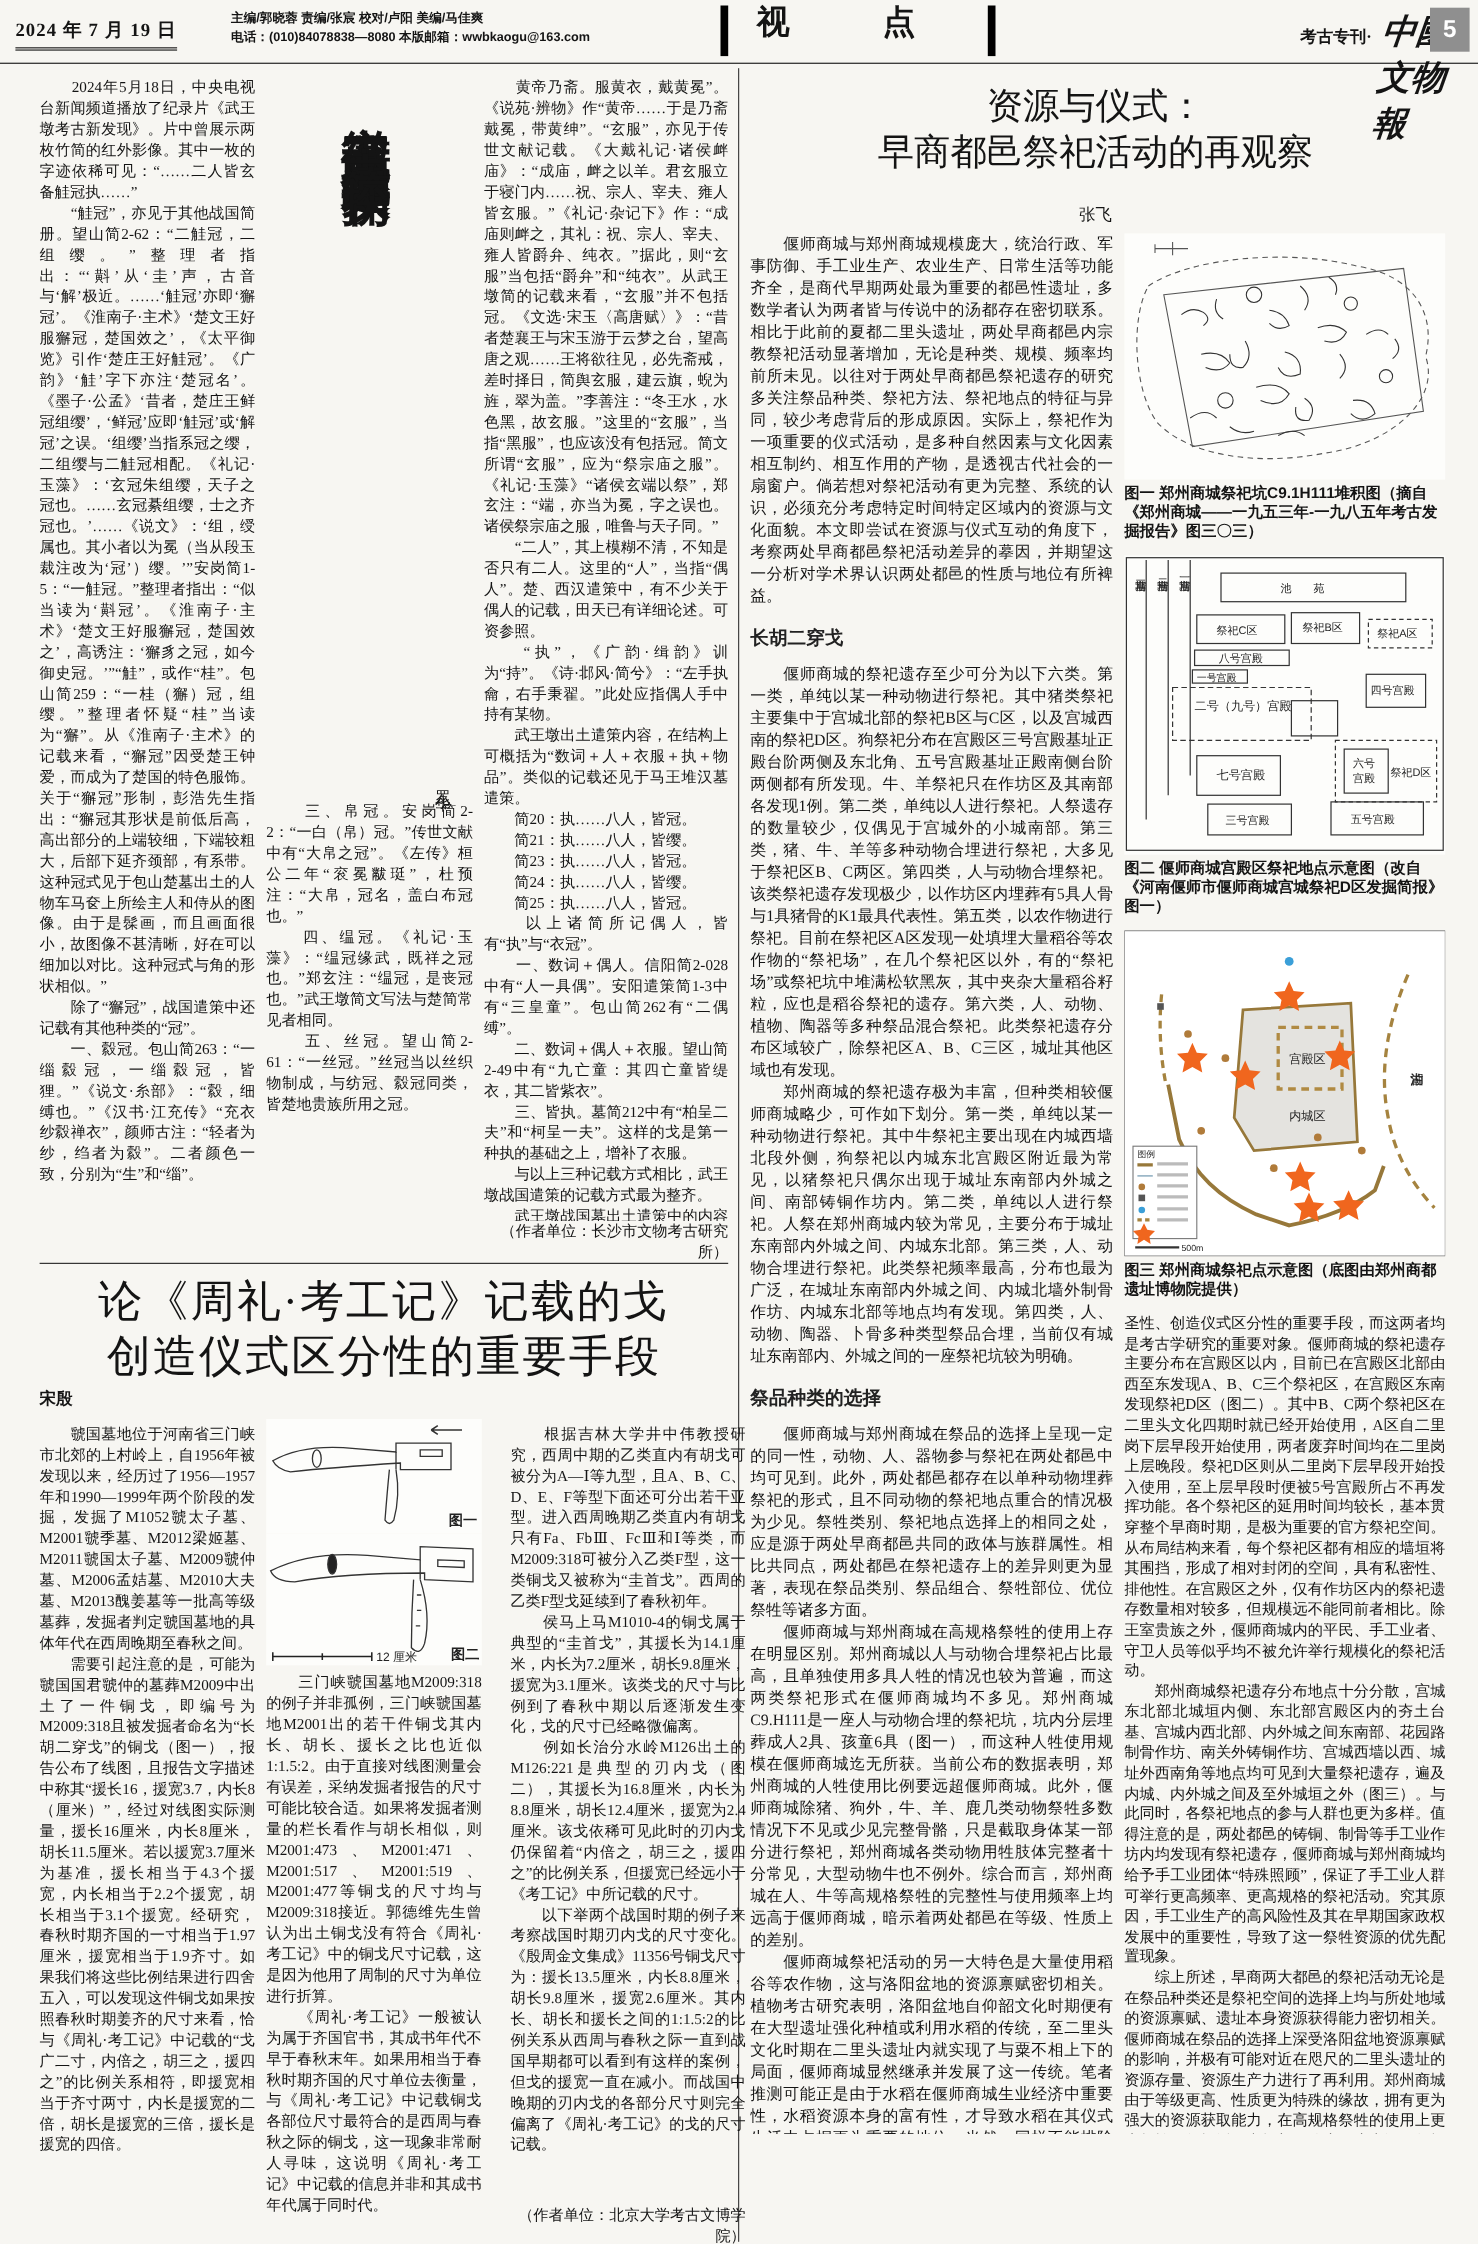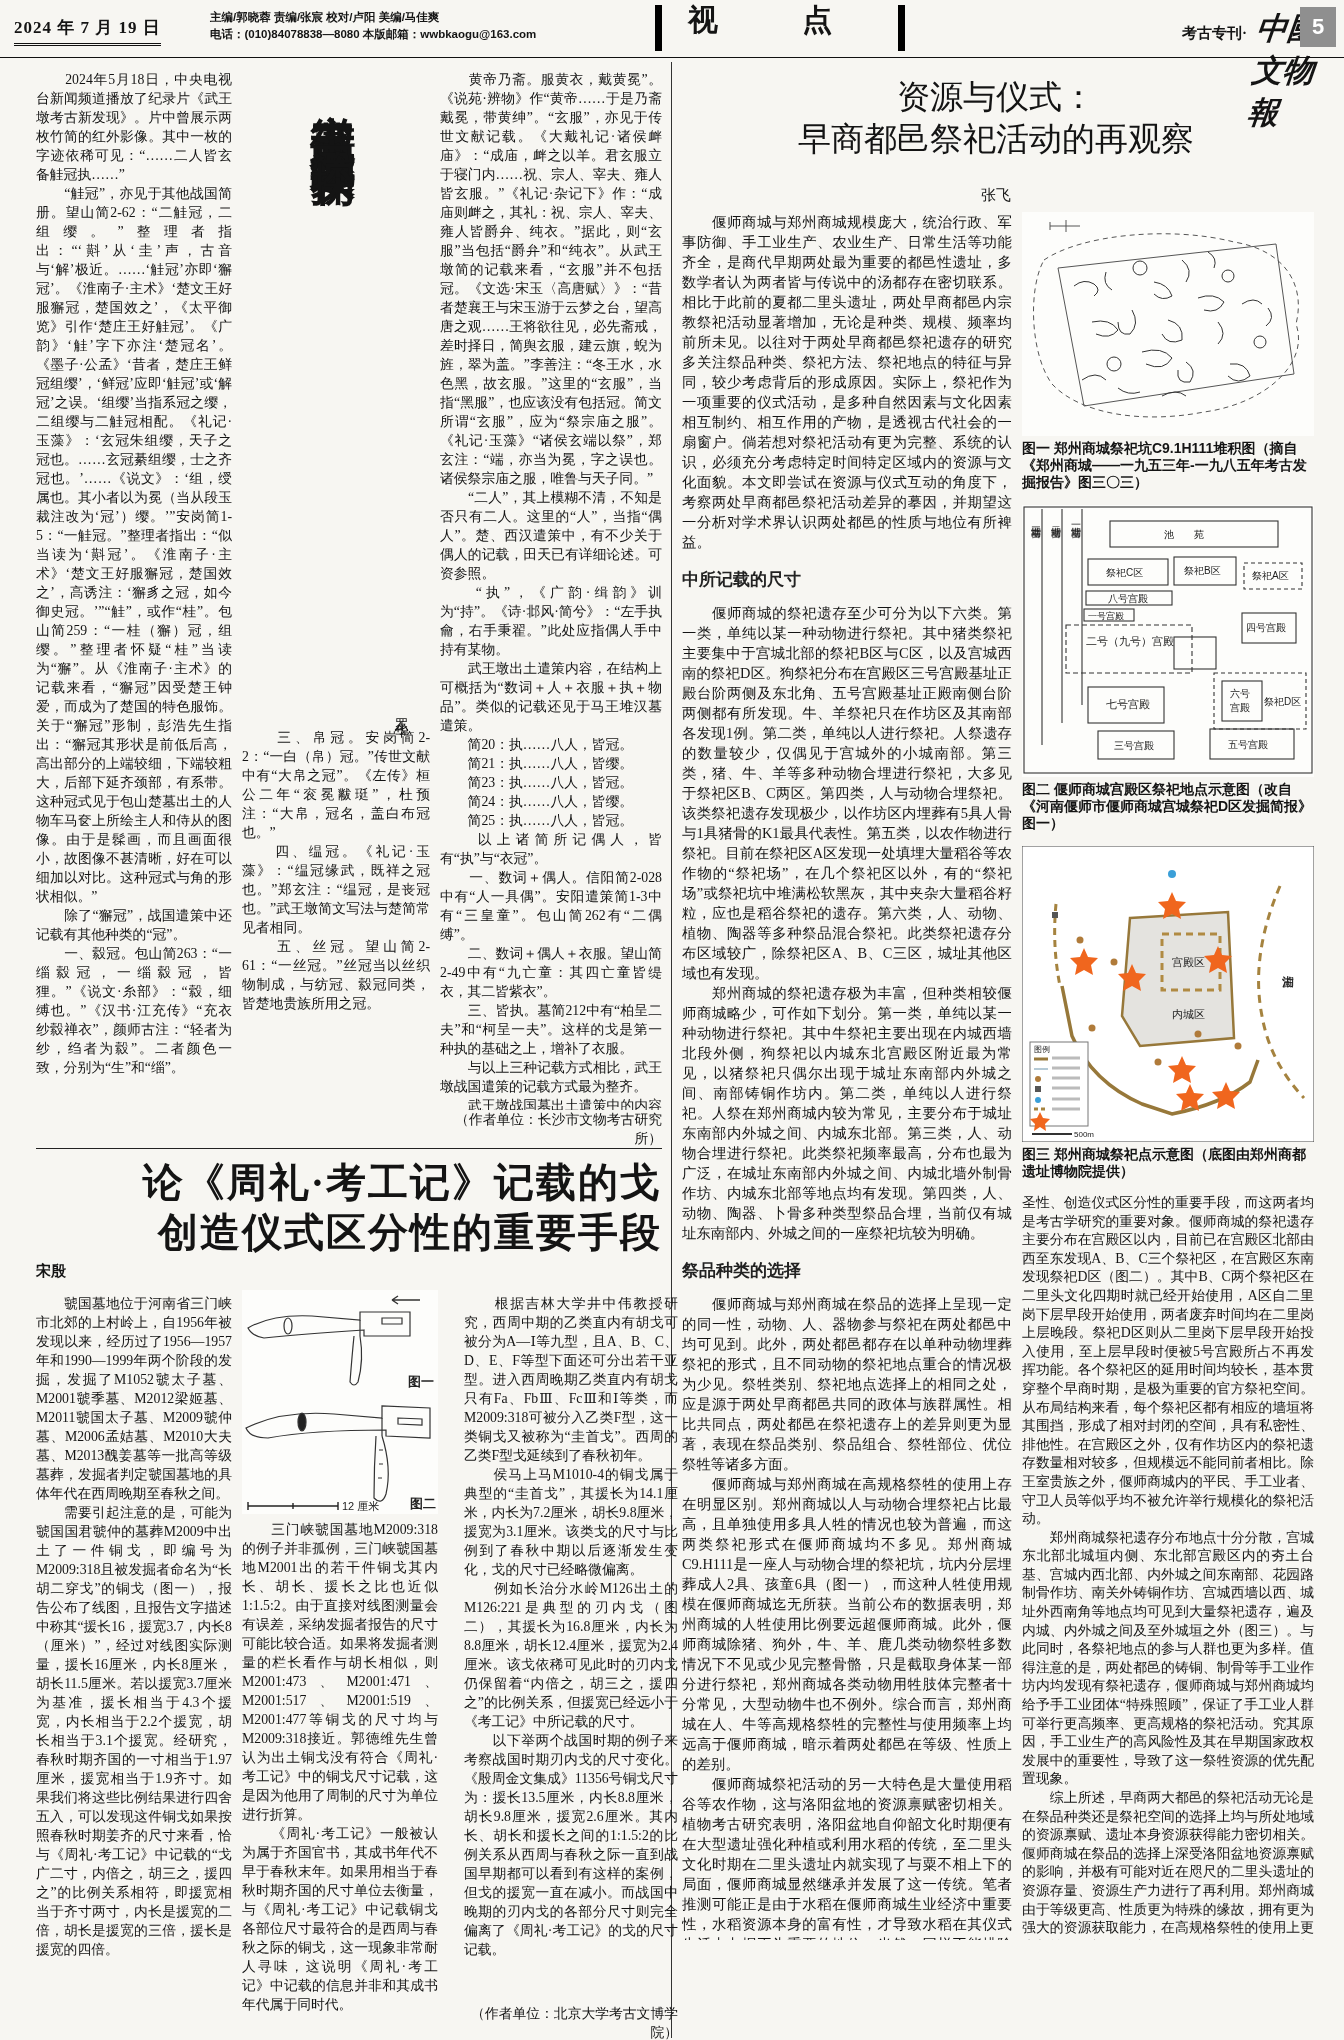--- a/index.html
+++ b/index.html
@@ -31,21 +31,21 @@
   .attr{text-align:right;}
   
   .a1col1{left:36px;top:70px;width:196px;height:1070px;}
   .a1strip{left:242px;top:72px;width:188px;height:648px;}
   .a1title{position:absolute;left:50%;top:6px;transform:translateX(-58%);
            writing-mode:vertical-rl;font-size:45px;font-weight:900;letter-spacing:4px;line-height:1;}
   .a1author{position:absolute;right:20px;bottom:4px;writing-mode:vertical-rl;font-size:14px;letter-spacing:3px;}
   .a1col2{left:242px;top:728px;width:188px;height:412px;}
   .a1col3{left:440px;top:70px;width:222px;height:1070px;}
   
-  .a2title{left:36px;top:1158px;width:626px;text-align:right;font-size:40px;font-weight:700;
+  .a2title{left:36px;top:1158px;width:626px;text-align:center;font-size:40px;font-weight:400;
            line-height:50px;letter-spacing:2px;}
   .a2author{left:36px;top:1262px;width:626px;text-align:left;font-size:15px;font-weight:bold;}
   .a2col1{left:36px;top:1294px;width:196px;height:740px;}
   .a2col2{left:242px;top:1290px;width:196px;height:744px;}
   .a2col3{left:464px;top:1294px;width:214px;height:740px;}
   
   .a3title{left:680px;top:76px;width:632px;text-align:center;font-size:33px;font-weight:400;line-height:42px;}
   .a3author{left:680px;top:186px;width:632px;text-align:center;font-size:15px;}
   .a3colL{left:682px;top:212px;width:330px;height:1728px;overflow:hidden;}
   .a3colR{left:1022px;top:212px;width:292px;height:1728px;overflow:hidden;}
@@ -167,21 +167,21 @@
 </div>
 
 <div class="abs a3title">
   <div>资源与仪式：</div>
   <div>早商都邑祭祀活动的再观察</div>
 </div>
 <div class="abs a3author">张飞</div>
 
 <div class="abs a3colL">
   <div class="flow body-m">　　偃师商城与郑州商城规模庞大，统治行政、军事防御、手工业生产、农业生产、日常生活等功能齐全，是商代早期两处最为重要的都邑性遗址，多数学者认为两者皆与传说中的汤都存在密切联系。相比于此前的夏都二里头遗址，两处早商都邑内宗教祭祀活动显著增加，无论是种类、规模、频率均前所未见。以往对于两处早商都邑祭祀遗存的研究多关注祭品种类、祭祀方法、祭祀地点的特征与异同，较少考虑背后的形成原因。实际上，祭祀作为一项重要的仪式活动，是多种自然因素与文化因素相互制约、相互作用的产物，是透视古代社会的一扇窗户。倘若想对祭祀活动有更为完整、系统的认识，必须充分考虑特定时间特定区域内的资源与文化面貌。本文即尝试在资源与仪式互动的角度下，考察两处早商都邑祭祀活动差异的摹因，并期望这一分析对学术界认识两处都邑的性质与地位有所裨益。</div>
-  <div class="sechead">中所记载的尺寸</div>
+  <div class="sechead">长胡二穿戈</div>
   <div class="flow body-m">　　偃师商城的祭祀遗存至少可分为以下六类。第一类，单纯以某一种动物进行祭祀。其中猪类祭祀主要集中于宫城北部的祭祀B区与C区，以及宫城西南的祭祀D区。狗祭祀分布在宫殿区三号宫殿基址正殿台阶两侧及东北角、五号宫殿基址正殿南侧台阶两侧都有所发现。牛、羊祭祀只在作坊区及其南部各发现1例。第二类，单纯以人进行祭祀。人祭遗存的数量较少，仅偶见于宫城外的小城南部。第三类，猪、牛、羊等多种动物合埋进行祭祀，大多见于祭祀区B、C两区。第四类，人与动物合埋祭祀。该类祭祀遗存发现极少，以作坊区内埋葬有5具人骨与1具猪骨的K1最具代表性。第五类，以农作物进行祭祀。目前在祭祀区A区发现一处填埋大量稻谷等农作物的“祭祀场”，在几个祭祀区以外，有的“祭祀场”或祭祀坑中堆满松软黑灰，其中夹杂大量稻谷籽粒，应也是稻谷祭祀的遗存。第六类，人、动物、植物、陶器等多种祭品混合祭祀。此类祭祀遗存分布区域较广，除祭祀区A、B、C三区，城址其他区域也有发现。
 　　郑州商城的祭祀遗存极为丰富，但种类相较偃师商城略少，可作如下划分。第一类，单纯以某一种动物进行祭祀。其中牛祭祀主要出现在内城西墙北段外侧，狗祭祀以内城东北宫殿区附近最为常见，以猪祭祀只偶尔出现于城址东南部内外城之间、南部铸铜作坊内。第二类，单纯以人进行祭祀。人祭在郑州商城内较为常见，主要分布于城址东南部内外城之间、内城东北部。第三类，人、动物合埋进行祭祀。此类祭祀频率最高，分布也最为广泛，在城址东南部内外城之间、内城北墙外制骨作坊、内城东北部等地点均有发现。第四类，人、动物、陶器、卜骨多种类型祭品合埋，当前仅有城址东南部内、外城之间的一座祭祀坑较为明确。</div>
   <div class="sechead">祭品种类的选择</div>
   <div class="flow body-m">　　偃师商城与郑州商城在祭品的选择上呈现一定的同一性，动物、人、器物参与祭祀在两处都邑中均可见到。此外，两处都邑都存在以单种动物埋葬祭祀的形式，且不同动物的祭祀地点重合的情况极为少见。祭牲类别、祭祀地点选择上的相同之处，应是源于两处早商都邑共同的政体与族群属性。相比共同点，两处都邑在祭祀遗存上的差异则更为显著，表现在祭品类别、祭品组合、祭牲部位、优位祭牲等诸多方面。
 　　偃师商城与郑州商城在高规格祭牲的使用上存在明显区别。郑州商城以人与动物合埋祭祀占比最高，且单独使用多具人牲的情况也较为普遍，而这两类祭祀形式在偃师商城均不多见。郑州商城C9.H111是一座人与动物合埋的祭祀坑，坑内分层埋葬成人2具、孩童6具（图一），而这种人牲使用规模在偃师商城迄无所获。当前公布的数据表明，郑州商城的人牲使用比例要远超偃师商城。此外，偃师商城除猪、狗外，牛、羊、鹿几类动物祭牲多数情况下不见或少见完整骨骼，只是截取身体某一部分进行祭祀，郑州商城各类动物用牲肢体完整者十分常见，大型动物牛也不例外。综合而言，郑州商城在人、牛等高规格祭牲的完整性与使用频率上均远高于偃师商城，暗示着两处都邑在等级、性质上的差别。
 　　偃师商城祭祀活动的另一大特色是大量使用稻谷等农作物，这与洛阳盆地的资源禀赋密切相关。植物考古研究表明，洛阳盆地自仰韶文化时期便有在大型遗址强化种植或利用水稻的传统，至二里头文化时期在二里头遗址内就实现了与粟不相上下的局面，偃师商城显然继承并发展了这一传统。笔者推测可能正是由于水稻在偃师商城生业经济中重要性，水稻资源本身的富有性，才导致水稻在其仪式生活中占据更为重要的地位。当然，同样不能排除偃师商城的商人曾劫掠二里头遗址的水稻资源，或迫使二里头人为其持续生产水稻的可能性。</div>
 
 </div>
 
 <div class="abs a3colR">

